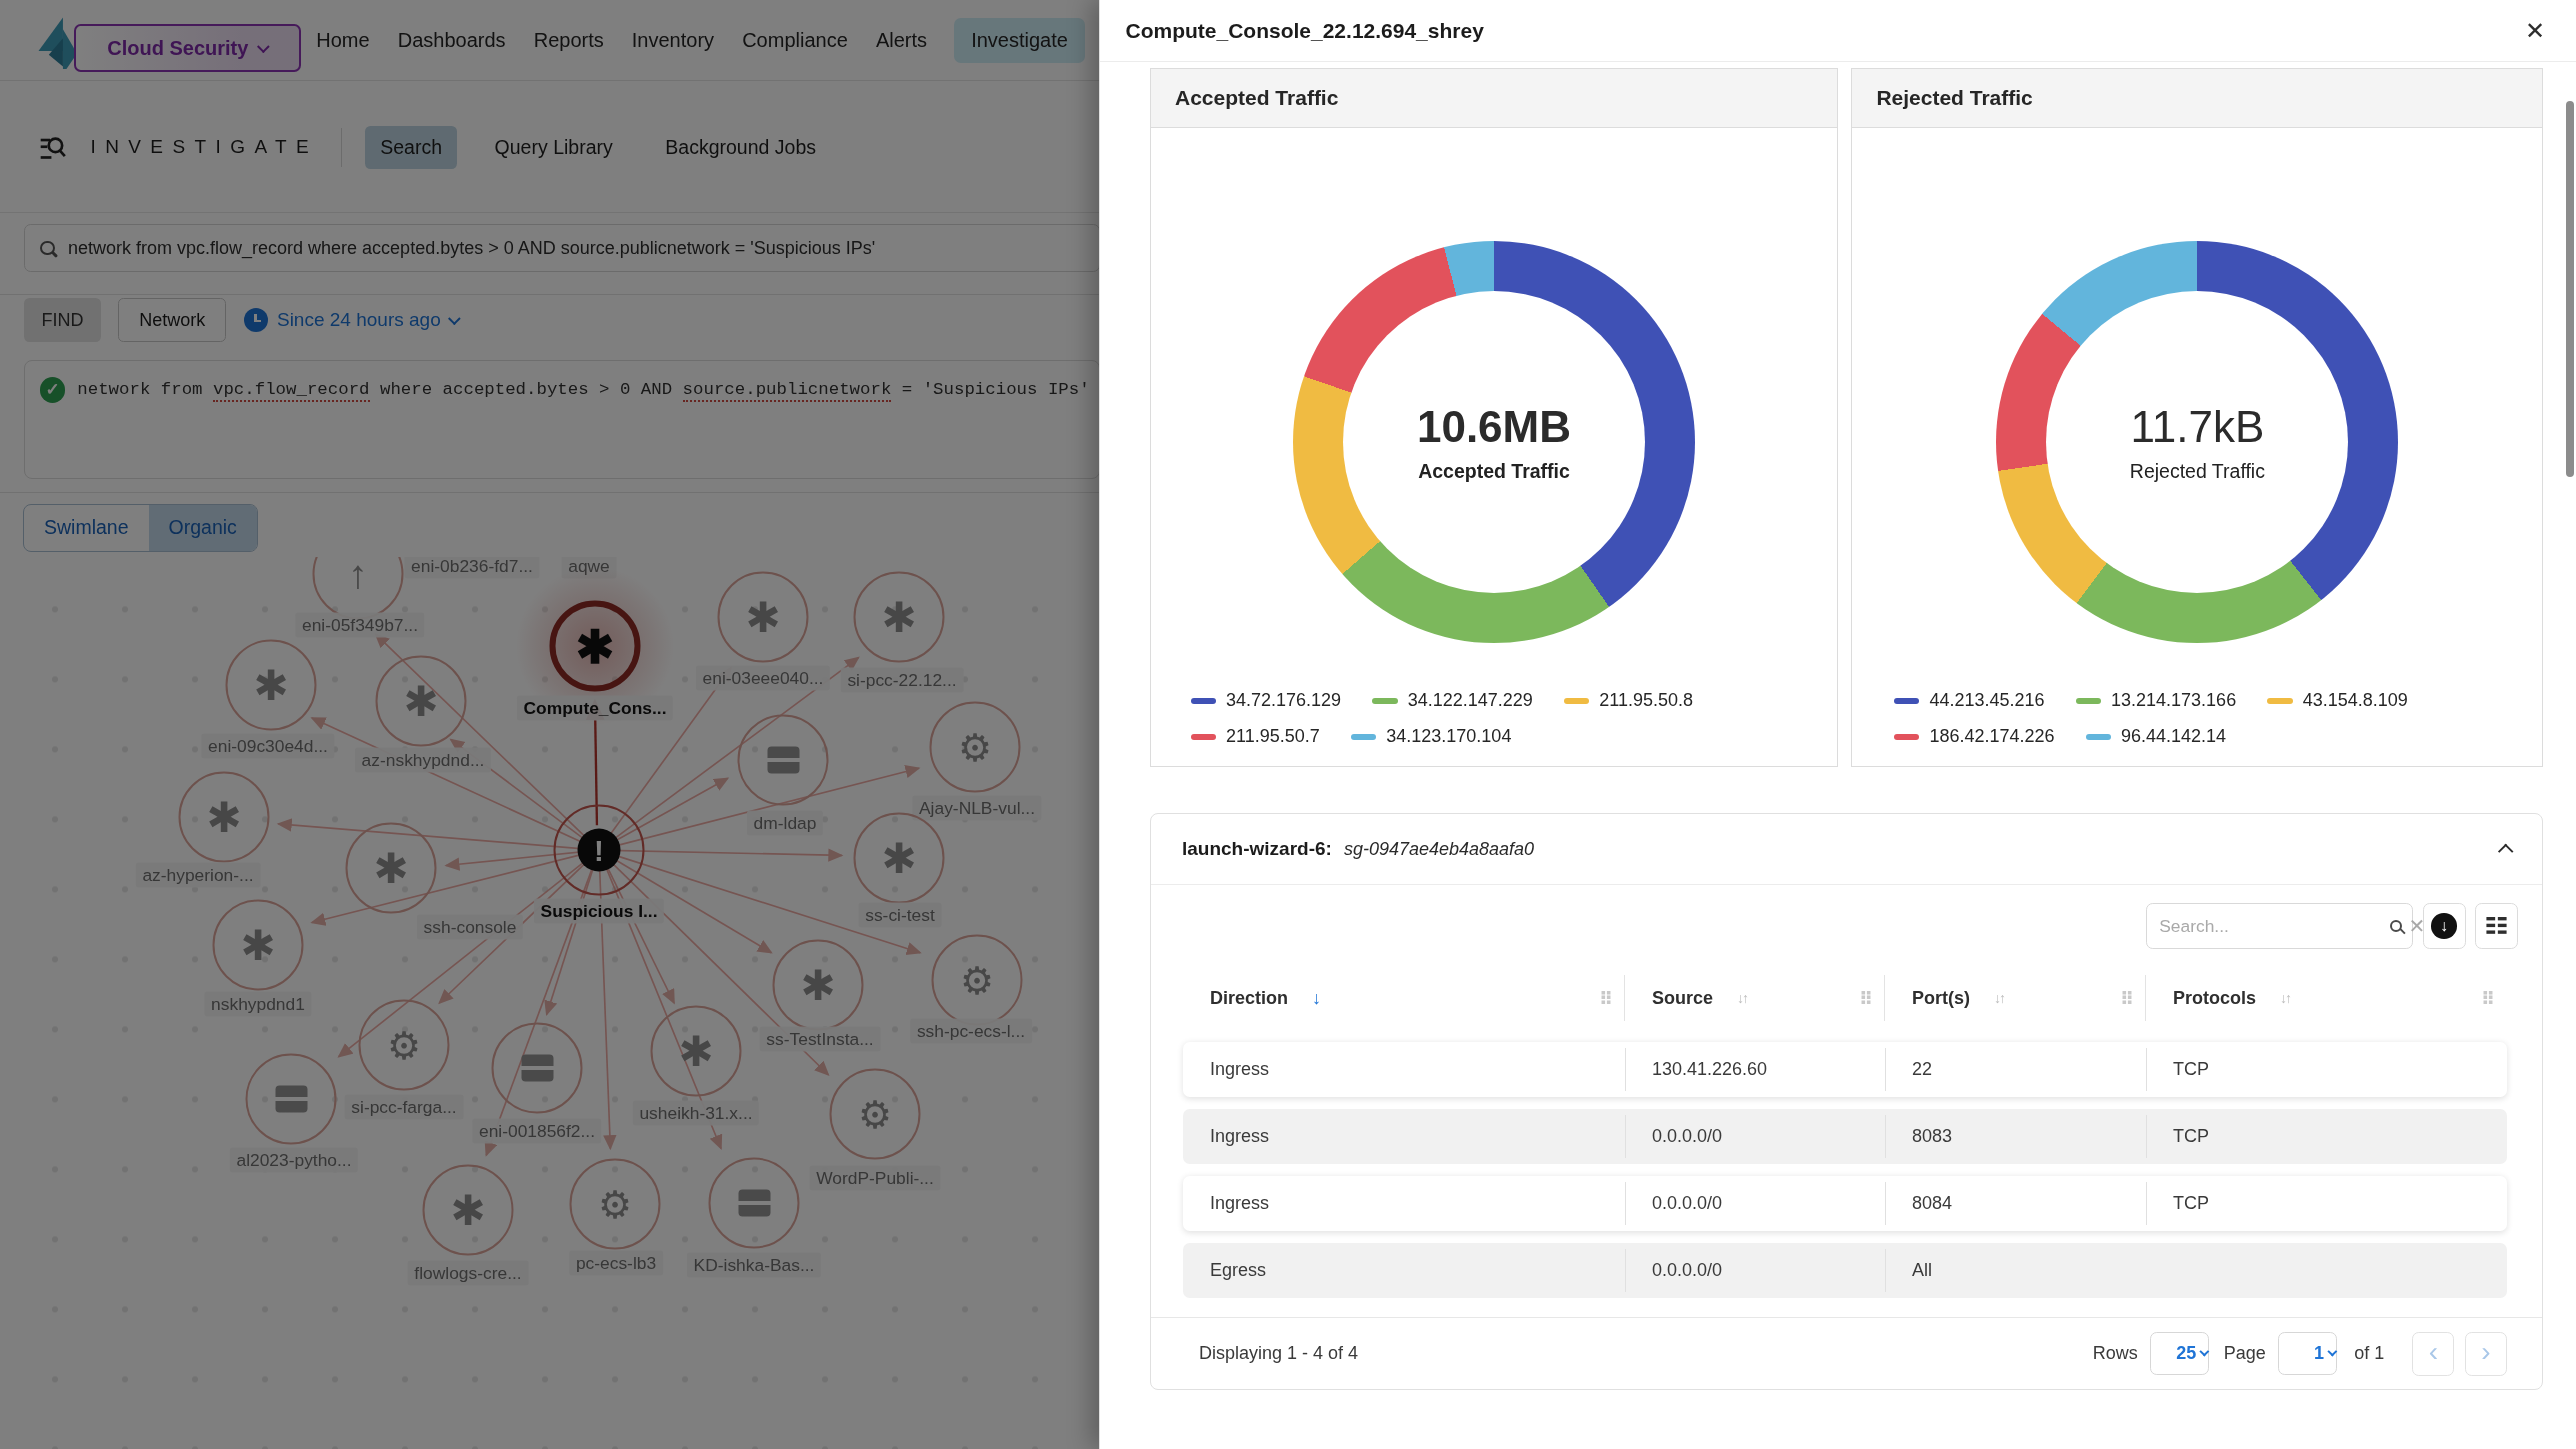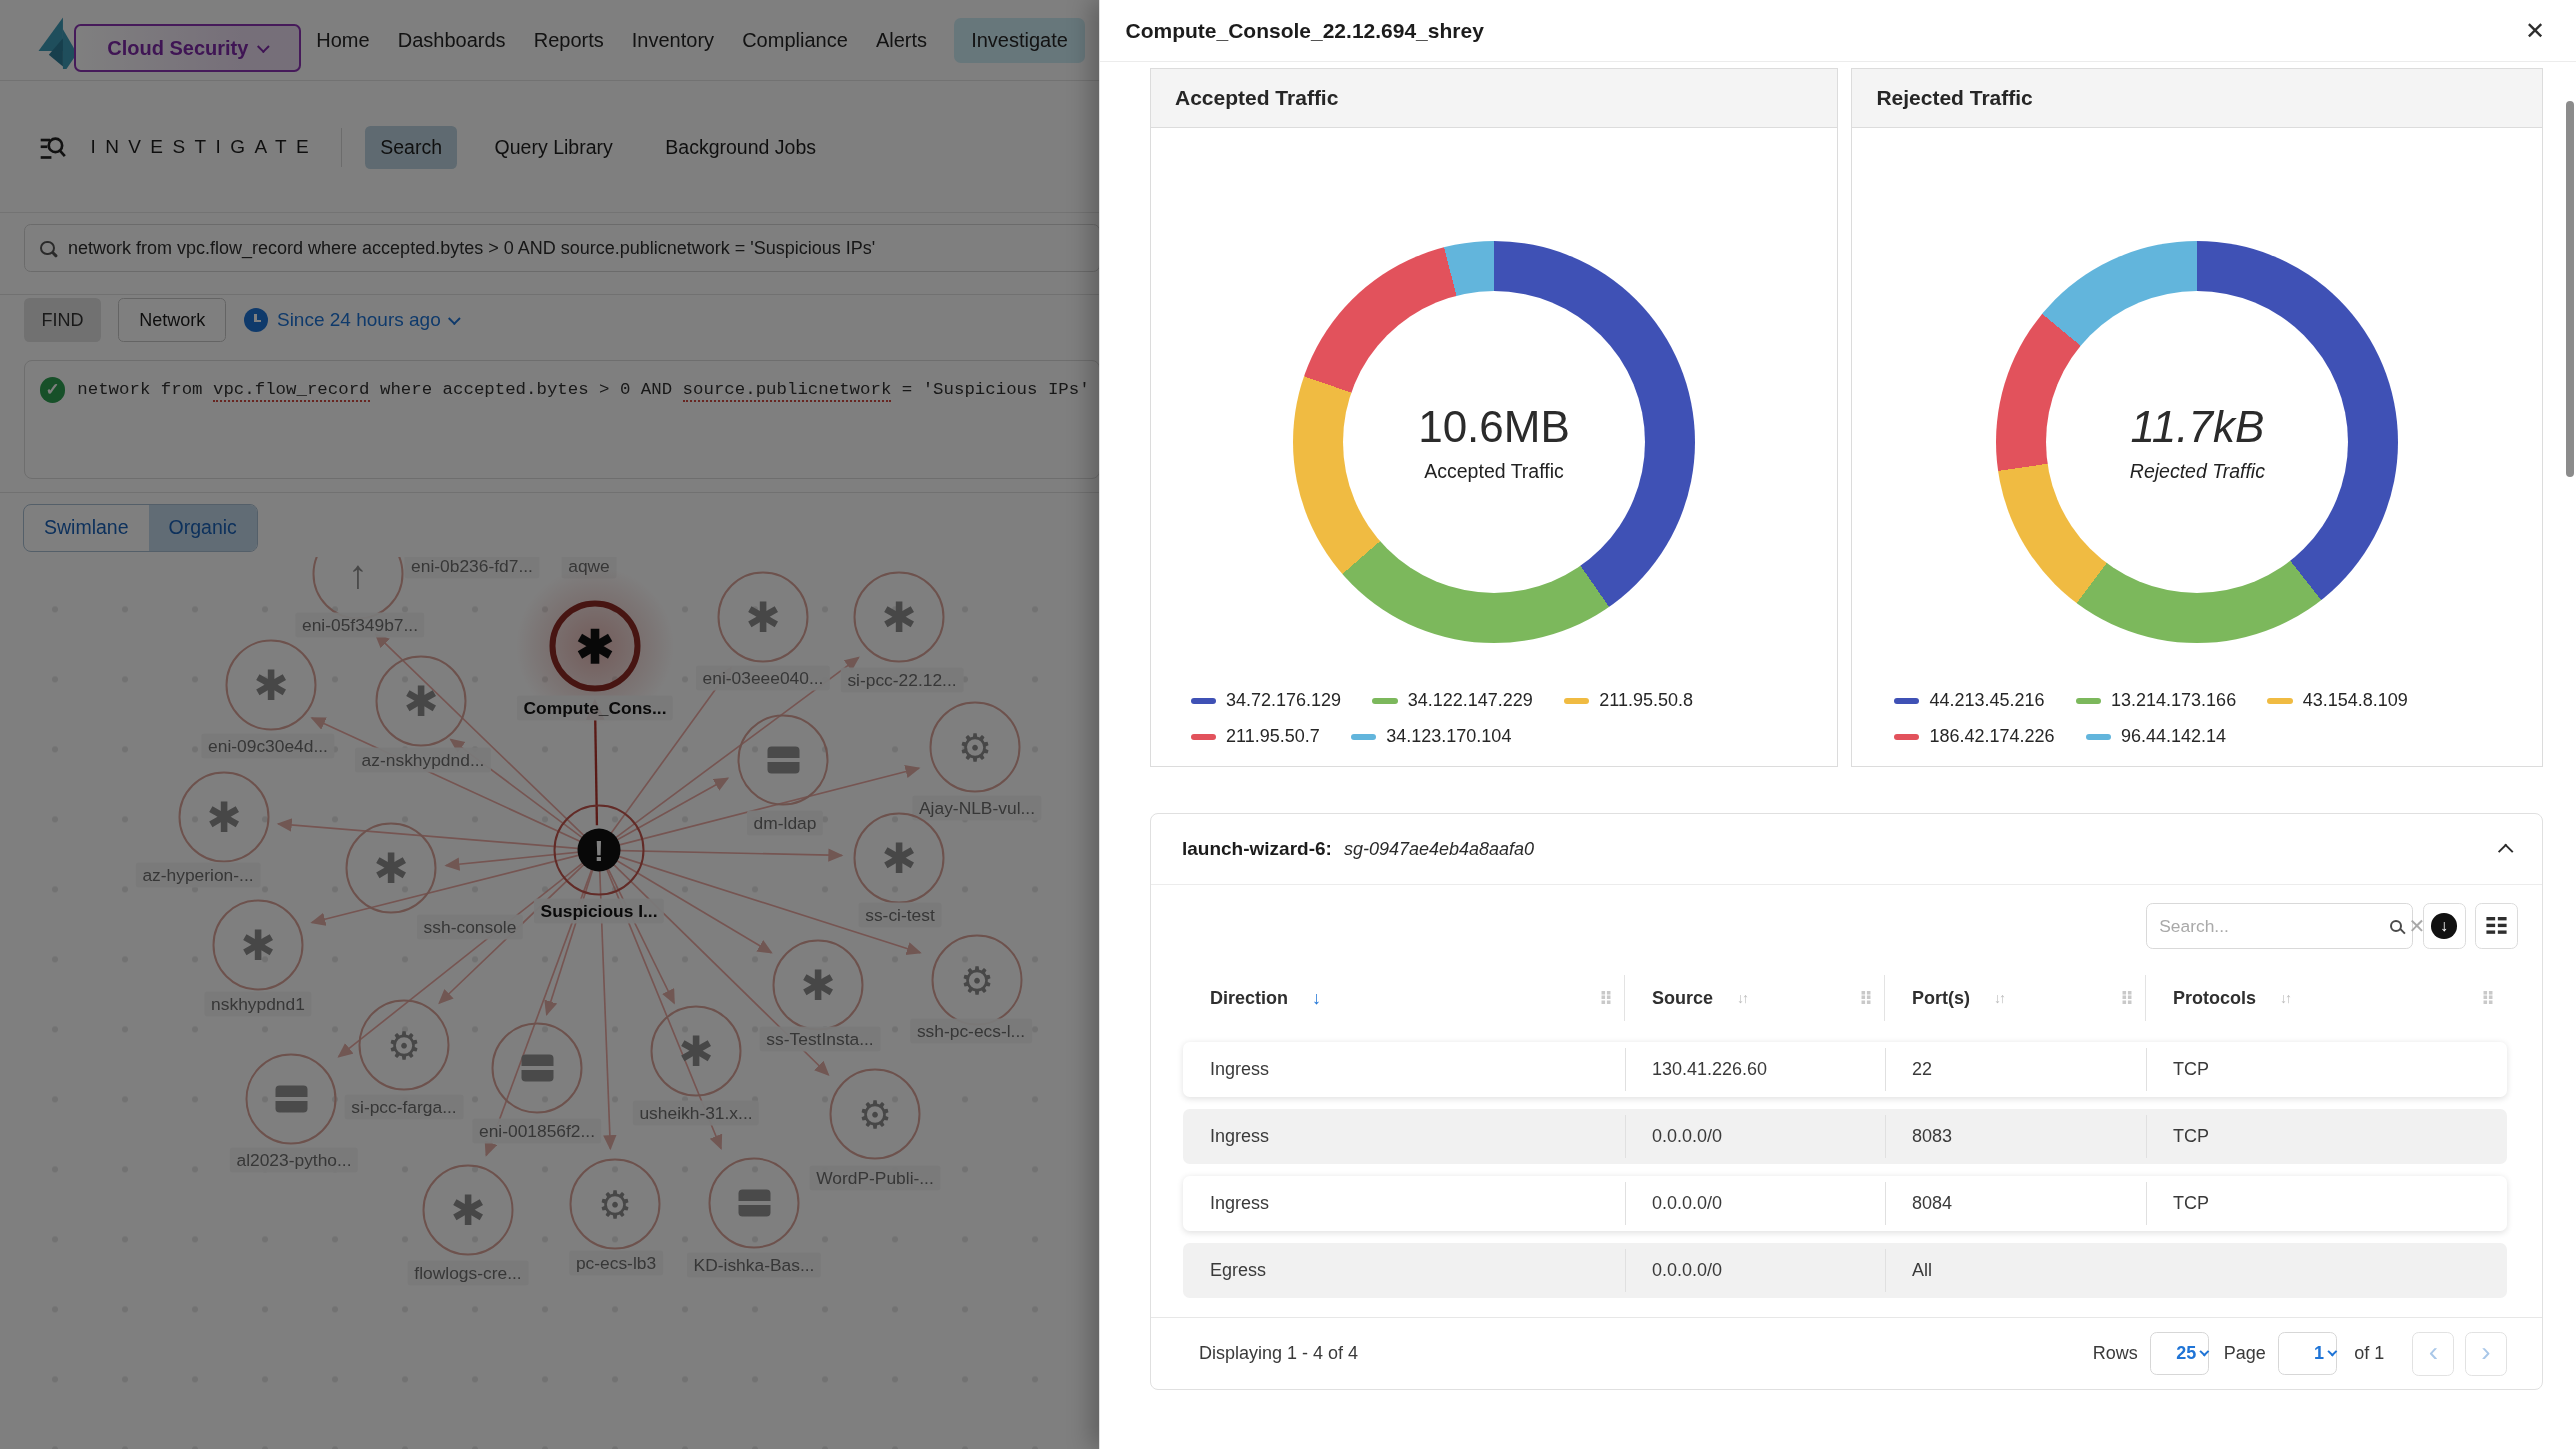--- a/index.html
+++ b/index.html
@@ -373,21 +373,21 @@
     <div class="p-header">
       <span class="p-title">Compute_Console_22.12.694_shrey</span>
       <span class="p-close">✕</span>
     </div>
 
     <div class="cards">
 
       <div class="card">
         <div class="card-h">Accepted Traffic</div>
         <div class="card-body">
-          <div class="donut" style="background: conic-gradient(rgb(63, 81, 181) 0deg, rgb(63, 81, 181) 145.08deg, rgb(124, 184, 92) 145.08deg, rgb(124, 184, 92) 228.96deg, rgb(240, 187, 66) 228.96deg, rgb(240, 187, 66) 289.08deg, rgb(226, 82, 92) 289.08deg, rgb(226, 82, 92) 345.6deg, rgb(98, 181, 220) 345.6deg, rgb(98, 181, 220) 360deg);">
+          <div class="donut" style="background: conic-gradient(rgb(63, 81, 181) 0deg, rgb(63, 81, 181) 145.08deg, rgb(124, 184, 92) 145.08deg, rgb(124, 184, 92) 228.96deg, rgb(240, 187, 66) 228.96deg, rgb(240, 187, 66) 289.08deg, rgb(226, 82, 92) 289.08deg, rgb(226, 82, 92) 345.6deg, rgb(98, 181, 220) 345.6deg, rgb(98, 181, 220) 360deg); font-weight: bold;">
             <div class="donut-hole">
               <span class="donut-val">10.6MB</span>
               <span class="donut-sub">Accepted Traffic</span>
             </div>
           </div>
           <div class="legend">
             <span class="li">
                 <span class="sw" style="background: rgb(63, 81, 181);"></span>
                 <span>34.72.176.129</span>
               </span>
@@ -407,21 +407,21 @@
                 <span class="sw" style="background: rgb(98, 181, 220);"></span>
                 <span>34.123.170.104</span>
               </span>
           </div>
         </div>
       </div>
 
       <div class="card right">
         <div class="card-h">Rejected Traffic</div>
         <div class="card-body">
-          <div class="donut" style="background: conic-gradient(rgb(63, 81, 181) 0deg, rgb(63, 81, 181) 141.84deg, rgb(124, 184, 92) 141.84deg, rgb(124, 184, 92) 216.72deg, rgb(240, 187, 66) 216.72deg, rgb(240, 187, 66) 261.72deg, rgb(226, 82, 92) 261.72deg, rgb(226, 82, 92) 309.6deg, rgb(98, 181, 220) 309.6deg, rgb(98, 181, 220) 360deg); font-style: italic;">
+          <div class="donut" style="background: conic-gradient(rgb(63, 81, 181) 0deg, rgb(63, 81, 181) 141.84deg, rgb(124, 184, 92) 141.84deg, rgb(124, 184, 92) 216.72deg, rgb(240, 187, 66) 216.72deg, rgb(240, 187, 66) 261.72deg, rgb(226, 82, 92) 261.72deg, rgb(226, 82, 92) 309.6deg, rgb(98, 181, 220) 309.6deg, rgb(98, 181, 220) 360deg);">
             <div class="donut-hole">
               <span class="donut-val">11.7kB</span>
               <span class="donut-sub">Rejected Traffic</span>
             </div>
           </div>
           <div class="legend">
             <span class="li">
                 <span class="sw" style="background: rgb(63, 81, 181);"></span>
                 <span>44.213.45.216</span>
               </span>

